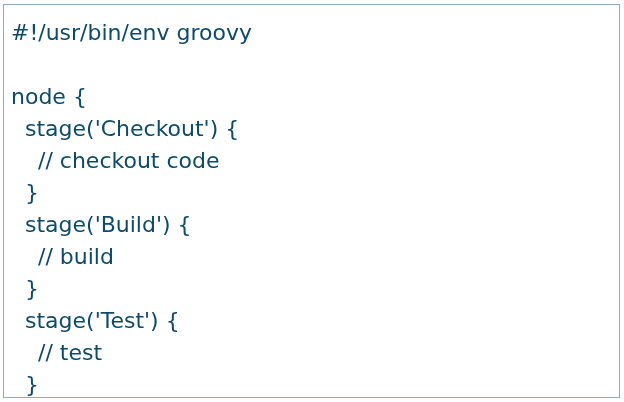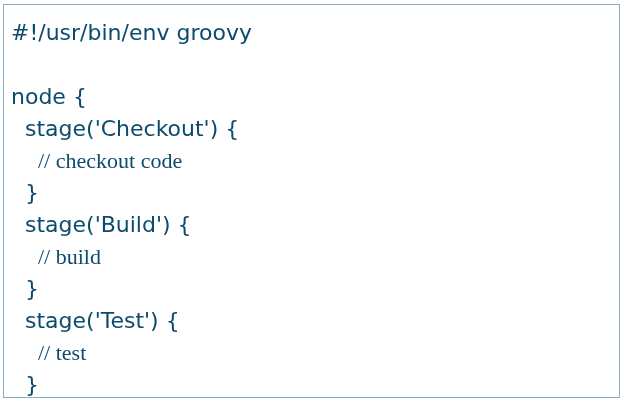--- a/index.html
+++ b/index.html
@@ -38,20 +38,20 @@
   .code-line {
     display: block;
     height: 32px;
     white-space: pre;
   }
   .code-line.blank {
     height: 32px;
   }
   .indent-0 { padding-left: 0px; }
   .indent-1 { padding-left: 14px; }
-  .indent-2 { padding-left: 27px; font-family: Liberation Serif, serif; }
+  .indent-2 { padding-left: 27px; }
 </style>
 </head>
 <body>
 
 <div id="code-panel">
   <pre id="code-block"><span class="code-line indent-0">#!/usr/bin/env groovy</span><span class="code-line indent-0 blank"></span><span class="code-line indent-0">node {</span><span class="code-line indent-1">stage('Checkout') {</span><span class="code-line indent-2">// checkout code</span><span class="code-line indent-1">}</span><span class="code-line indent-1">stage('Build') {</span><span class="code-line indent-2">// build</span><span class="code-line indent-1">}</span><span class="code-line indent-1">stage('Test') {</span><span class="code-line indent-2">// test</span><span class="code-line indent-1">}</span></pre>
 </div>
 
 </body></html>

